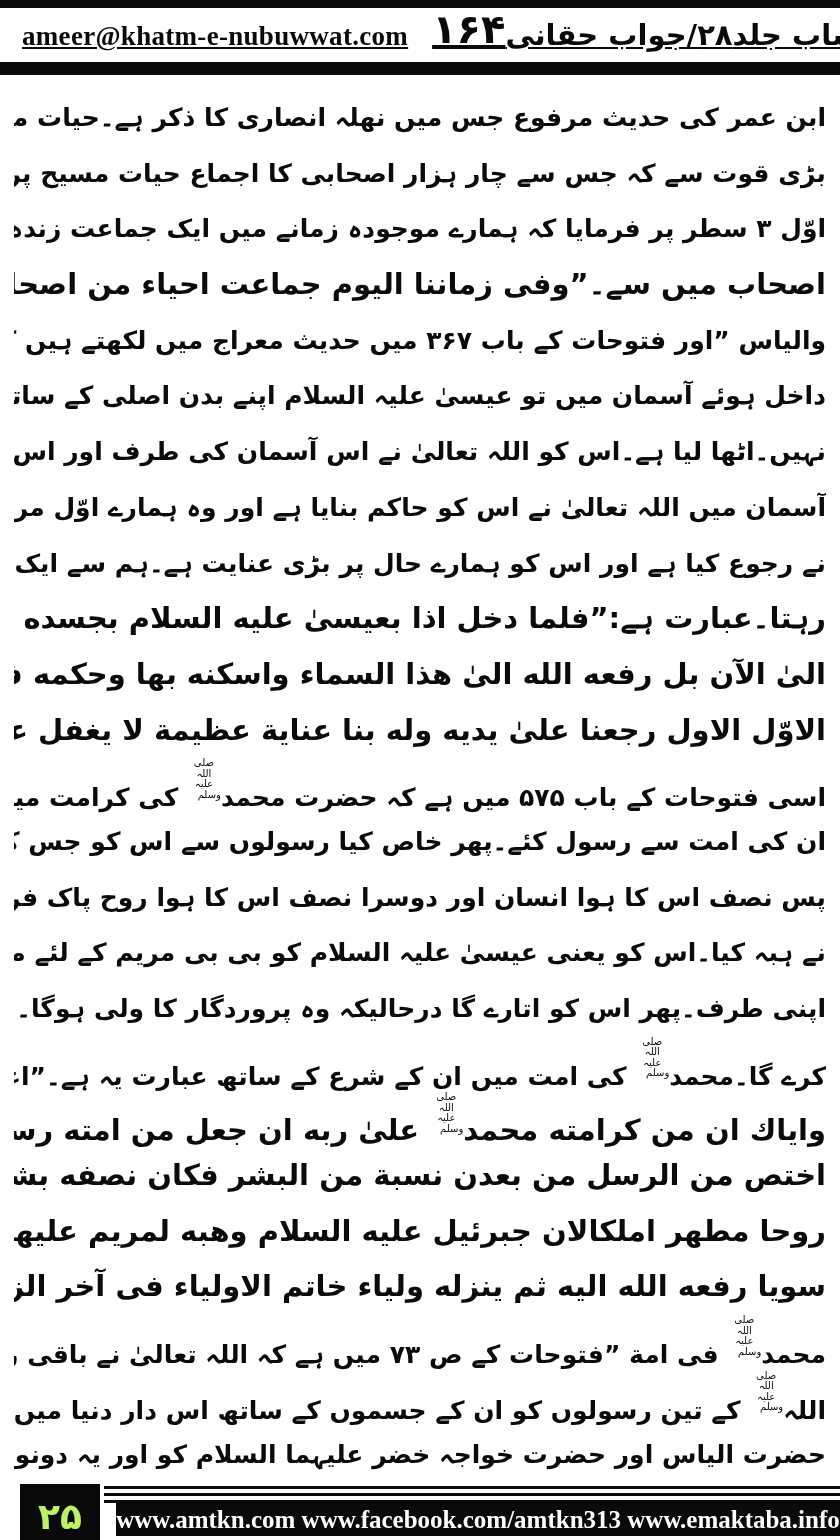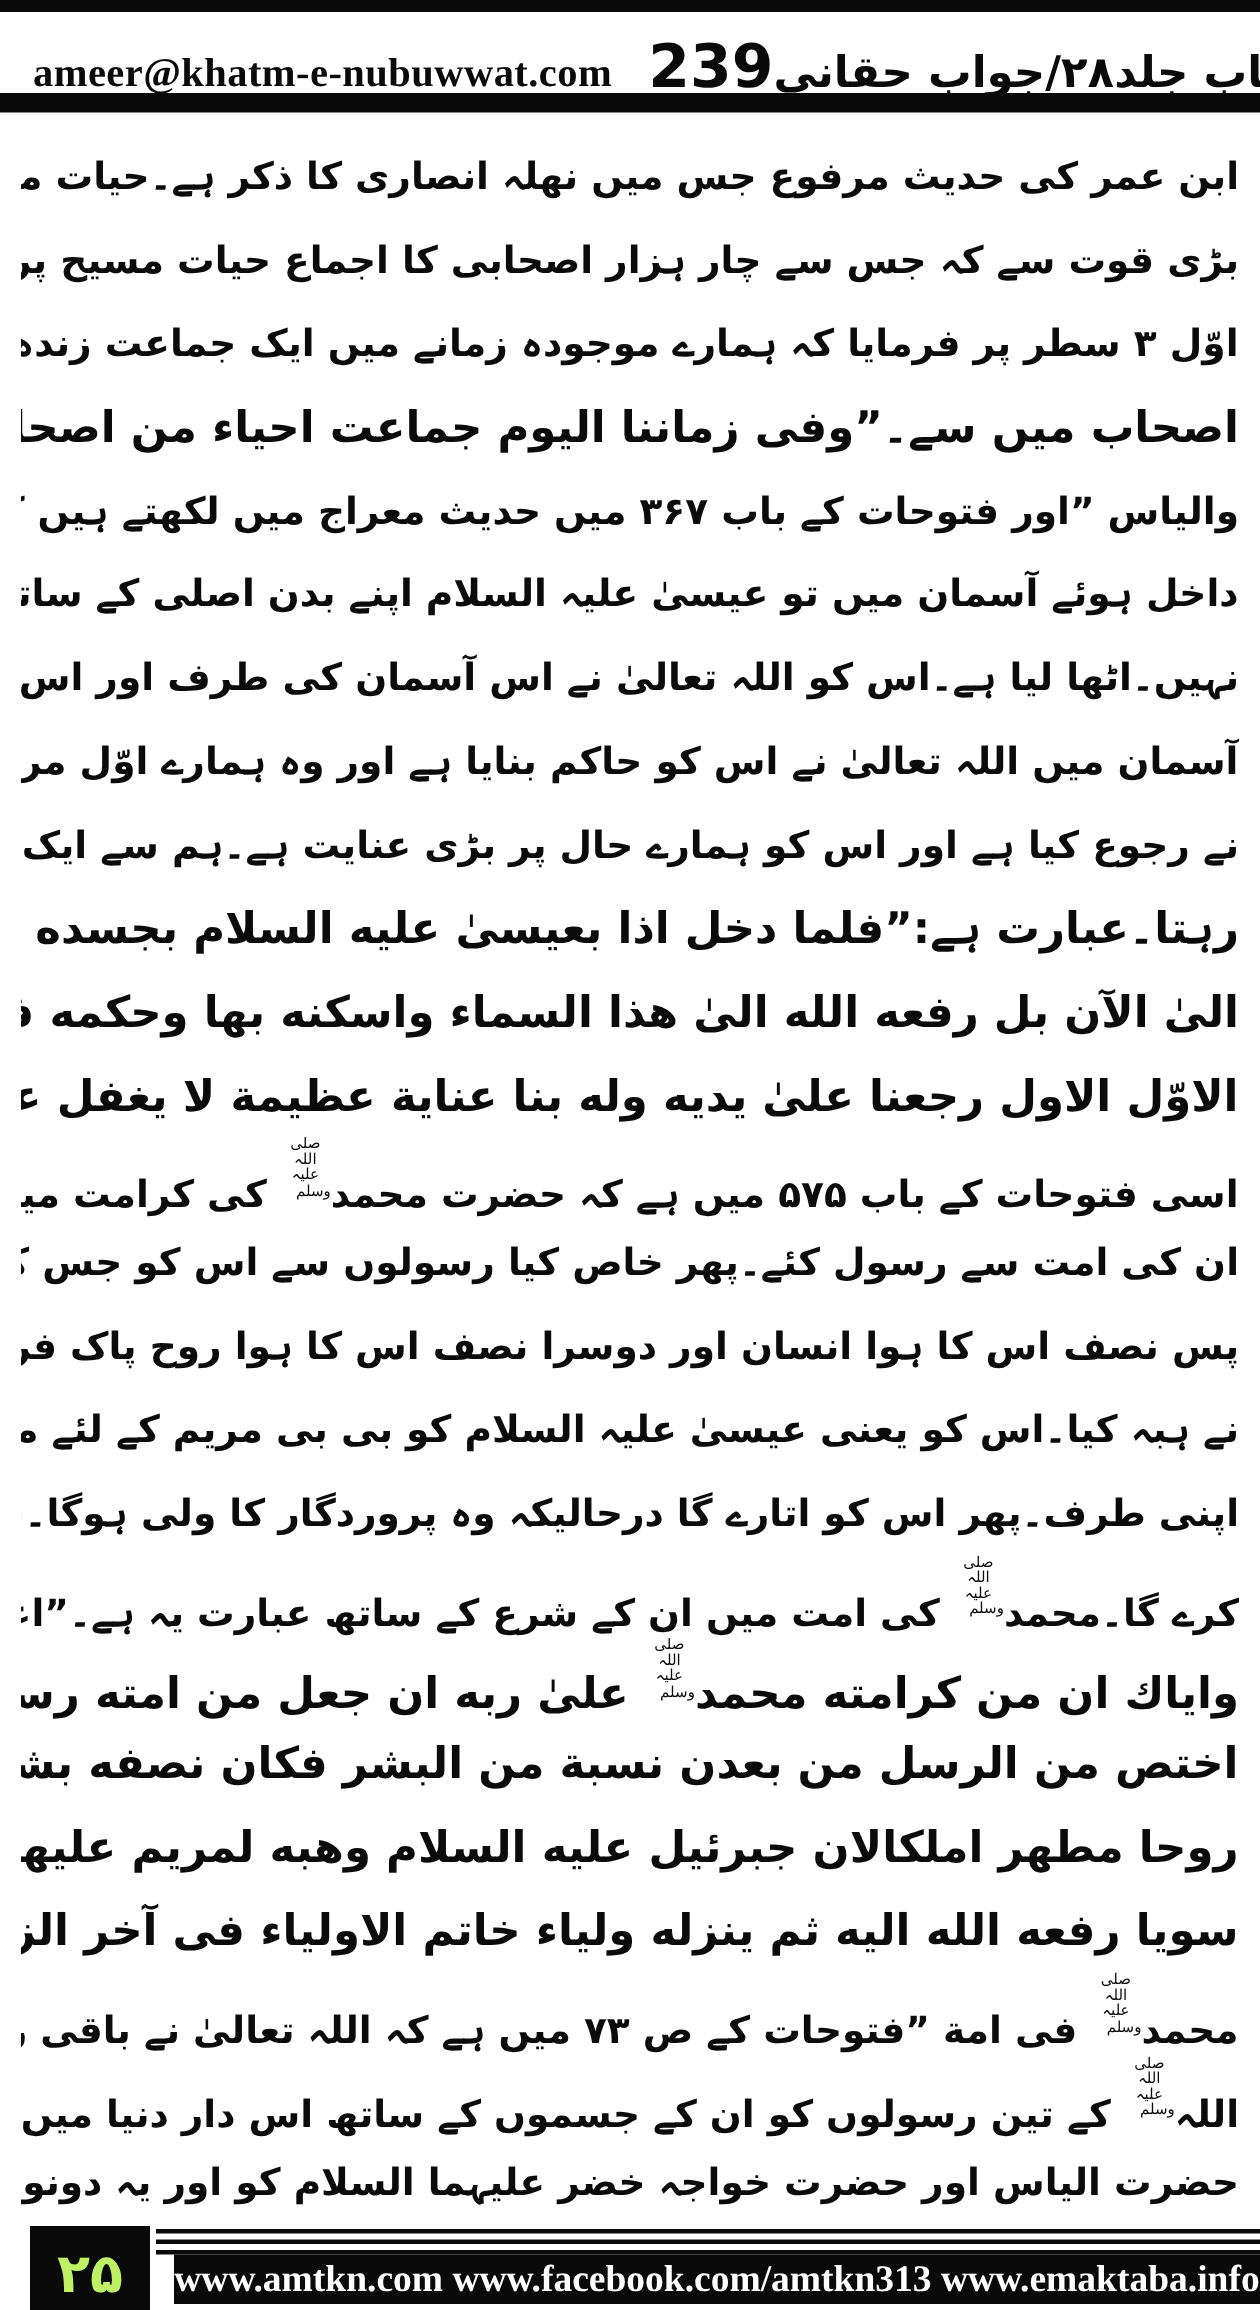--- a/index.html
+++ b/index.html
@@ -11,23 +11,24 @@
     overflow: hidden;
     font-family: "DejaVu Sans", sans-serif;
     color: #0a0a0a;
     margin: 0 auto;
   }
   .topbar {
     position: absolute; top: 0; left: 0;
     width: 100%; height: 8px; background: #0a0a0a;
   }
   .header {
-    position: absolute; top: 24px; left: 22px; right: 18px; height: 48px;
-    display: flex; align-items: center;
+    position: absolute; top: 4px; left: 22px; right: 18px; height: 48px;
+    display: flex; align-items: flex-end;
     direction: ltr;
+    text-decoration: underline;
   }
   .email {
     font-family: "Liberation Serif", serif;
     font-weight: bold; font-size: 27px; letter-spacing: 0.3px;
     white-space: nowrap;
   }
   .pagenum-top {
     font-size: 40px; font-weight: bold; margin-left: 24px; margin-top: -6px;
     font-family: "DejaVu Sans", sans-serif;
   }
@@ -78,21 +79,21 @@
 </style>
 </head>
 <body>
 
 <div class="page">
 
   <div class="topbar"></div>
 
   <div class="header">
     <div class="email">ameer@khatm-e-nubuwwat.com</div>
-    <div class="pagenum-top">239</div>
+    <div class="pagenum-top">۱۶۴</div>
     <div class="title">احتساب جلد۲۸/جواب حقانی</div>
   </div>
 
   <div class="rule"></div>
 
   <div class="content">
     <div class="line">ابن عمر کی حدیث مرفوع جس میں نهلہ انصاری کا ذکر ہے۔حیات مسیح کو صاف ثابت کیا ہے اور</div>
     <div class="line">بڑی قوت سے کہ جس سے چار ہزار اصحابی کا اجماع حیات مسیح پر ثابت ہوا ہے اور اس حدیث سے</div>
     <div class="line">اوّل ۳ سطر پر فرمایا کہ ہمارے موجودہ زمانے میں ایک جماعت زندہ ہے۔عیسیٰ اور الیاس کے</div>
     <div class="line naskh">اصحاب میں سے۔”وفی زماننا الیوم جماعت احیاء من اصحاب عیسیٰ</div>

